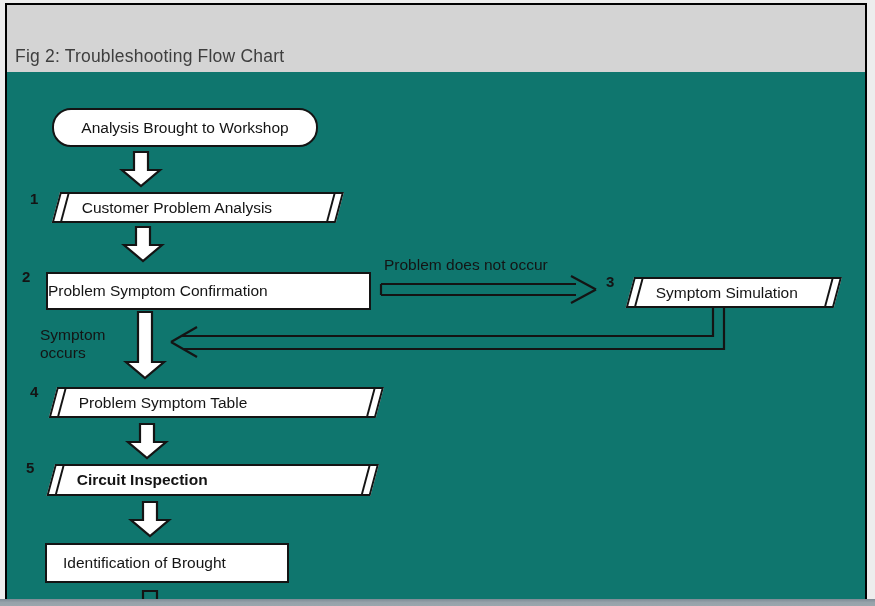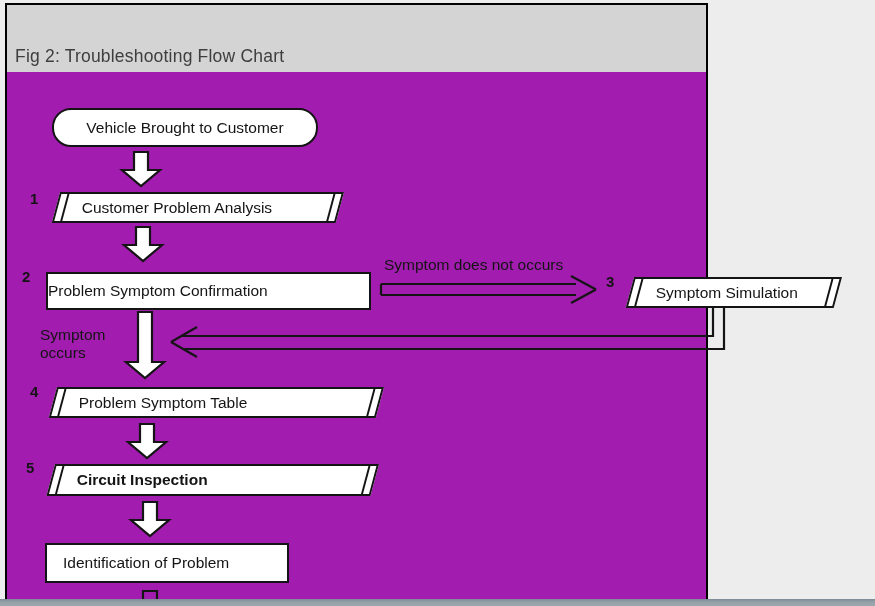--- a/index.html
+++ b/index.html
@@ -3,23 +3,23 @@
 <meta charset="utf-8">
 <style>
   html,body { margin:0; padding:0; background:#ededed; }
   .screen {
     position:relative; width:875px; height:606px; overflow:hidden;
     background:#ededed;
     font-family:"Liberation Sans","DejaVu Sans",sans-serif;
     color:#141414;
   }
   .frame {
-    position:absolute; left:5px; top:3px; width:703px; height:603px;
+    position:absolute; left:5px; top:3px; width:862px; height:603px;
     box-sizing:border-box; border:2.5px solid #000; border-bottom:none;
-    background:#a21caf; z-index:0;
+    background:#0f766e; z-index:0;
   }
   .header-band {
     position:relative; width:100%; height:67px; background:#d4d4d4;
   }
   .figure-title {
     position:absolute; left:8px; bottom:5px;
     font-size:17.5px; color:#3e3e3e; letter-spacing:0.2px;
   }
   .svg-layer { position:absolute; left:0; top:0; z-index:1; }
   .node { position:absolute; z-index:2; box-sizing:border-box; }
@@ -69,36 +69,36 @@
       <polygon points="143,502 157,502 157,520 169,520 150,536 131,520 143,520"></polygon>
     </g>
     <g stroke="#141414" stroke-width="2.2" fill="none" stroke-linejoin="miter">
       <path d="M381,284 H576 M381,295 H576 M381,284 V295 M596,289.5 L571,276 M596,289.5 L571,303"></path>
       <path d="M724,308 L724,349 L183,349 M713,308 L713,336 L181,336 M171,342 L197,327 M171,342 L197,357"></path>
       <path d="M143,600 L143,591 L157,591 L157,600"></path>
     </g>
   </svg>
 
   <div class="node terminator" style="left:52px; top:108px; width:266px; height:39px;">
-    <span>Vehicle Brought to Customer</span>
+    <span>Analysis Brought to Workshop</span>
   </div>
 
   <div class="stepnum" style="left:30px; top:190px;">1</div>
   <div class="node slashbox" style="left:60px; top:192px; width:284px; height:31px;">
     <div class="slash-line sl-left"></div>
     <div class="slash-line sl-right"></div>
     <span class="slash-text">Customer Problem Analysis</span>
   </div>
 
   <div class="stepnum" style="left:22px; top:268px;">2</div>
   <div class="node rectbox" style="left:46px; top:272px; width:325px; height:38px; ">
     <span>Problem Symptom Confirmation</span>
   </div>
 
-  <div class="edge-label" style="left:384px; top:256px;">Symptom does not occurs</div>
+  <div class="edge-label" style="left:384px; top:256px;">Problem does not occur</div>
 
   <div class="stepnum" style="left:606px; top:273px;">3</div>
   <div class="node slashbox" style="left:634px; top:277px; width:208px; height:31px;">
     <div class="slash-line sl-left"></div>
     <div class="slash-line sl-right"></div>
     <span class="slash-text">Symptom Simulation</span>
   </div>
 
   <div class="edge-label" style="left:40px; top:326px;">Symptom
 occurs</div>
@@ -111,17 +111,17 @@
   </div>
 
   <div class="stepnum" style="left:26px; top:459px;">5</div>
   <div class="node slashbox" style="left:55px; top:464px; width:324px; height:32px;">
     <div class="slash-line sl-left"></div>
     <div class="slash-line sl-right"></div>
     <span class="slash-text bold">Circuit Inspection</span>
   </div>
 
   <div class="node rectbox" style="left:45px; top:543px; width:244px; height:40px; padding-left:16px;">
-    <span>Identification of Problem</span>
+    <span>Identification of Brought</span>
   </div>
 
   <div class="bottom-bar"></div>
 </div>
 
 </body></html>

